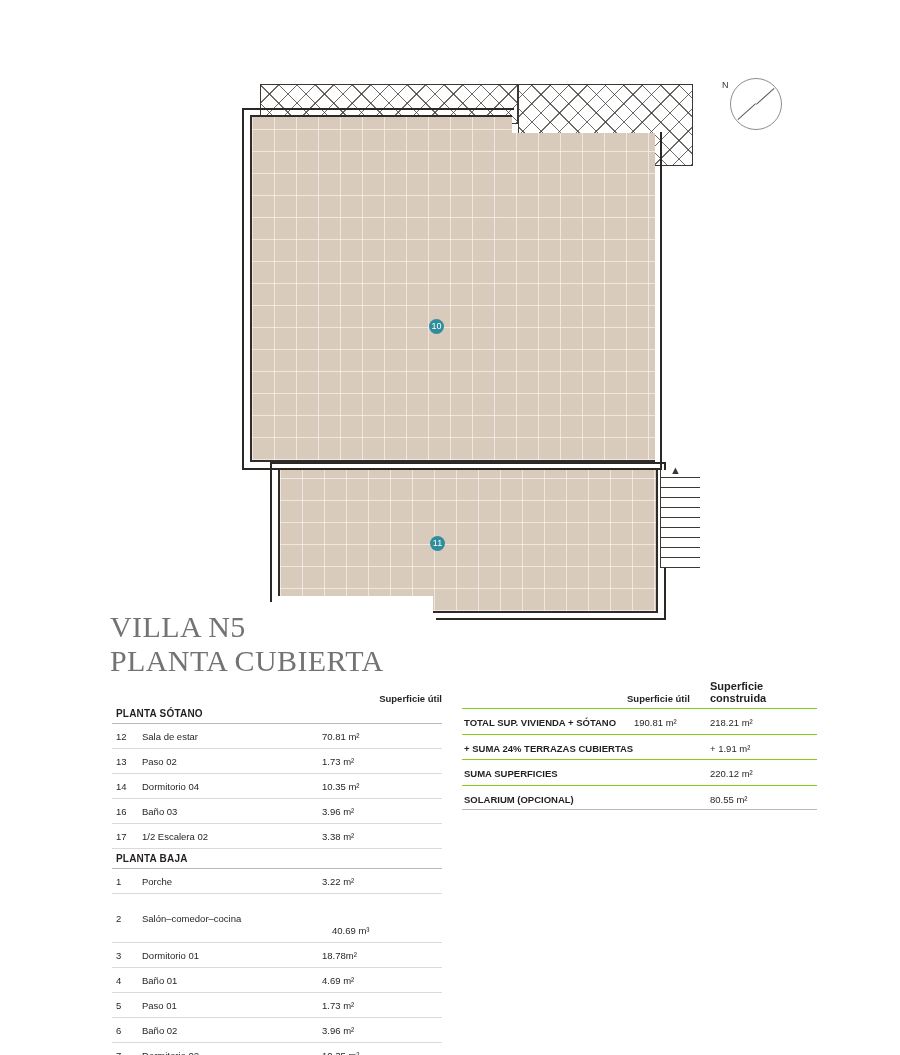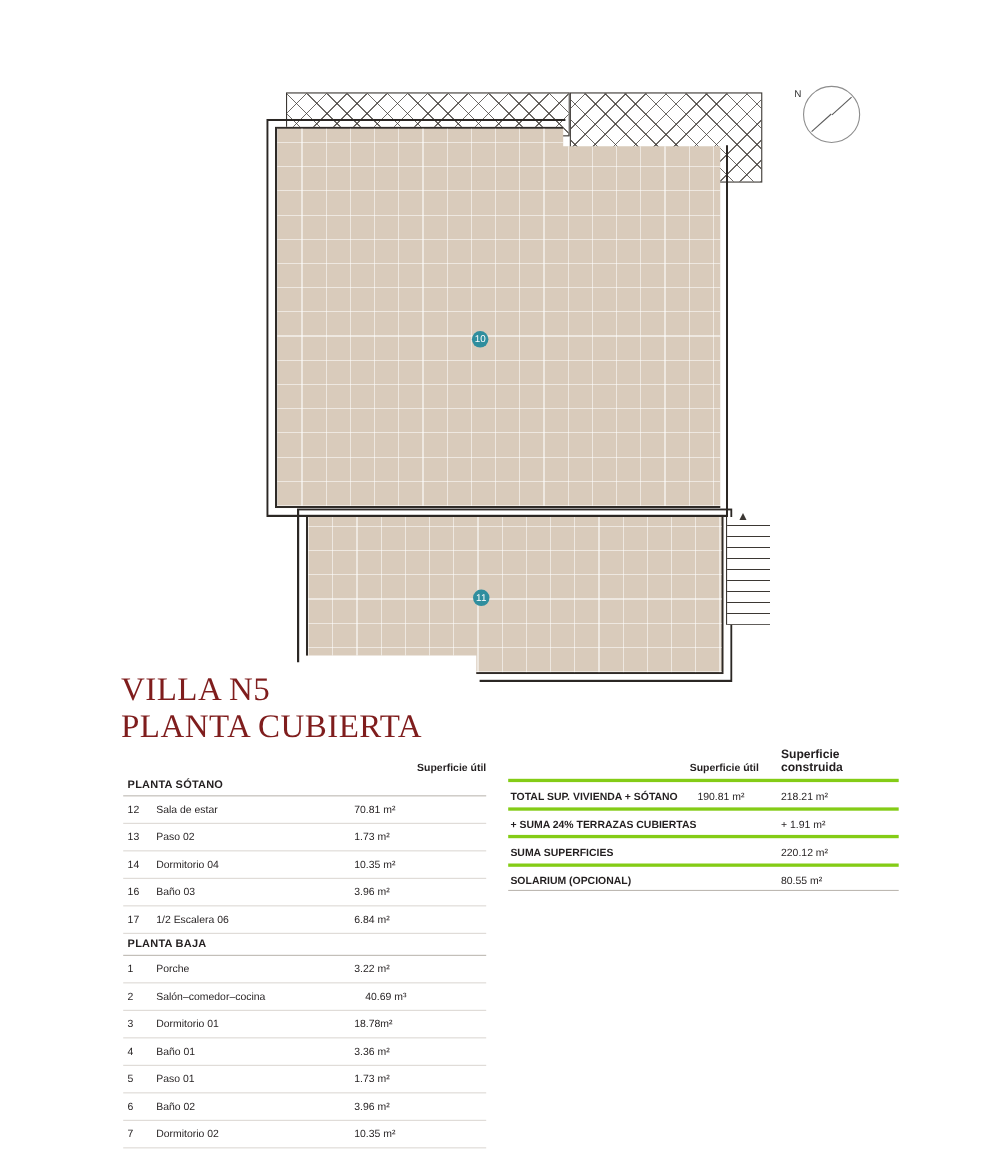--- a/index.html
+++ b/index.html
@@ -82,21 +82,21 @@
   }
 
   
   .badge {
     position: absolute;
     width: 15px; height: 15px; border-radius: 50%;
     background: #2f8e9e; color: #fff;
     font-size: 9px; line-height: 15px; text-align: center;
     font-family: "Liberation Sans", sans-serif;
   }
-  .badge-10 { left: 189px; top: 229px; }
+  .badge-10 { left: 189px; top: 247px; }
   .badge-11 { left: 190px; top: 450px; margin-top: 14px; }
 
   
   .compass {
     position: absolute; left: 730px; top: 78px;
     width: 52px; height: 52px; border-radius: 50%;
     border: 1px solid #8d8d8d;
   }
   .compass .needle {
     position: absolute; left: 50%; top: 50%;
@@ -113,21 +113,21 @@
     font-size: 9px; color: #333;
   }
 
   
   .title-block {
     position: absolute; left: 110px; top: 610px;
     font-family: "Liberation Serif", serif;
     line-height: 1.12;
   }
   .title-block .l1, .title-block .l2 {
-    font-size: 30px; letter-spacing: .4px; color: #7f1d1d;
+    font-size: 30px; letter-spacing: .4px; color: #737373;
   }
 
   
   .tbl-left { position: absolute; left: 112px; top: 688px; width: 330px; }
   .tbl-right { position: absolute; left: 462px; top: 688px; width: 355px; }
   .sec-title {
     font-size: 10px; font-weight: bold; letter-spacing: .2px;
     padding: 4px 0 4px 4px;
     border-bottom: 1px solid #bdb8b2;
   }
@@ -149,21 +149,21 @@
   }
 
   
   .r-head {
     position: relative; height: 16px; margin-bottom: 4px;
   }
   .r-head .h1 { position: absolute; left: 165px; bottom: 0; font-size: 9.5px; font-weight: bold; }
   .r-head .h2 { position: absolute; left: 248px; bottom: 0; font-size: 11px; font-weight: bold; }
   .r-row {
     position: relative; height: 25.5px;
-    border-top: 3px solid #84cc16;
+    border-top: 1px solid #84cc16;
     font-size: 9.5px;
   }
   .r-row:last-child { border-bottom: 1px solid #bdb8b2; }
   .r-row .lbl { position: absolute; left: 2px; top: 8px; font-weight: bold; }
   .r-row .v1 { position: absolute; left: 172px; top: 8px; }
   .r-row .v2 { position: absolute; left: 248px; top: 8px; }
 </style>
 </head>
 <body>
 
@@ -230,46 +230,46 @@
         <span class="name">Dormitorio 04</span>
         <span class="val">10.35 m²</span>
       </div>
       <div class="row">
         <span class="num">16</span>
         <span class="name">Baño 03</span>
         <span class="val">3.96 m²</span>
       </div>
       <div class="row">
         <span class="num">17</span>
-        <span class="name">1/2 Escalera 06</span>
-        <span class="val">6.84 m²</span>
+        <span class="name">1/2 Escalera 02</span>
+        <span class="val">3.38 m²</span>
       </div>
     </div>
 
     <div class="sec-title">PLANTA BAJA</div>
     <div>
       <div class="row">
         <span class="num">1</span>
         <span class="name">Porche</span>
         <span class="val">3.22 m²</span>
       </div>
       <div class="row">
         <span class="num">2</span>
         <span class="name">Salón–comedor–cocina</span>
-        <span class="val" style="width:110px;">40.69 m³</span>
+        <span class="val" style="width:110px;margin-top:24px;">40.69 m³</span>
       </div>
       <div class="row">
         <span class="num">3</span>
         <span class="name">Dormitorio 01</span>
         <span class="val">18.78m²</span>
       </div>
       <div class="row">
         <span class="num">4</span>
         <span class="name">Baño 01</span>
-        <span class="val">3.36 m²</span>
+        <span class="val">4.69 m²</span>
       </div>
       <div class="row">
         <span class="num">5</span>
         <span class="name">Paso 01</span>
         <span class="val">1.73 m²</span>
       </div>
       <div class="row">
         <span class="num">6</span>
         <span class="name">Baño 02</span>
         <span class="val">3.96 m²</span>

